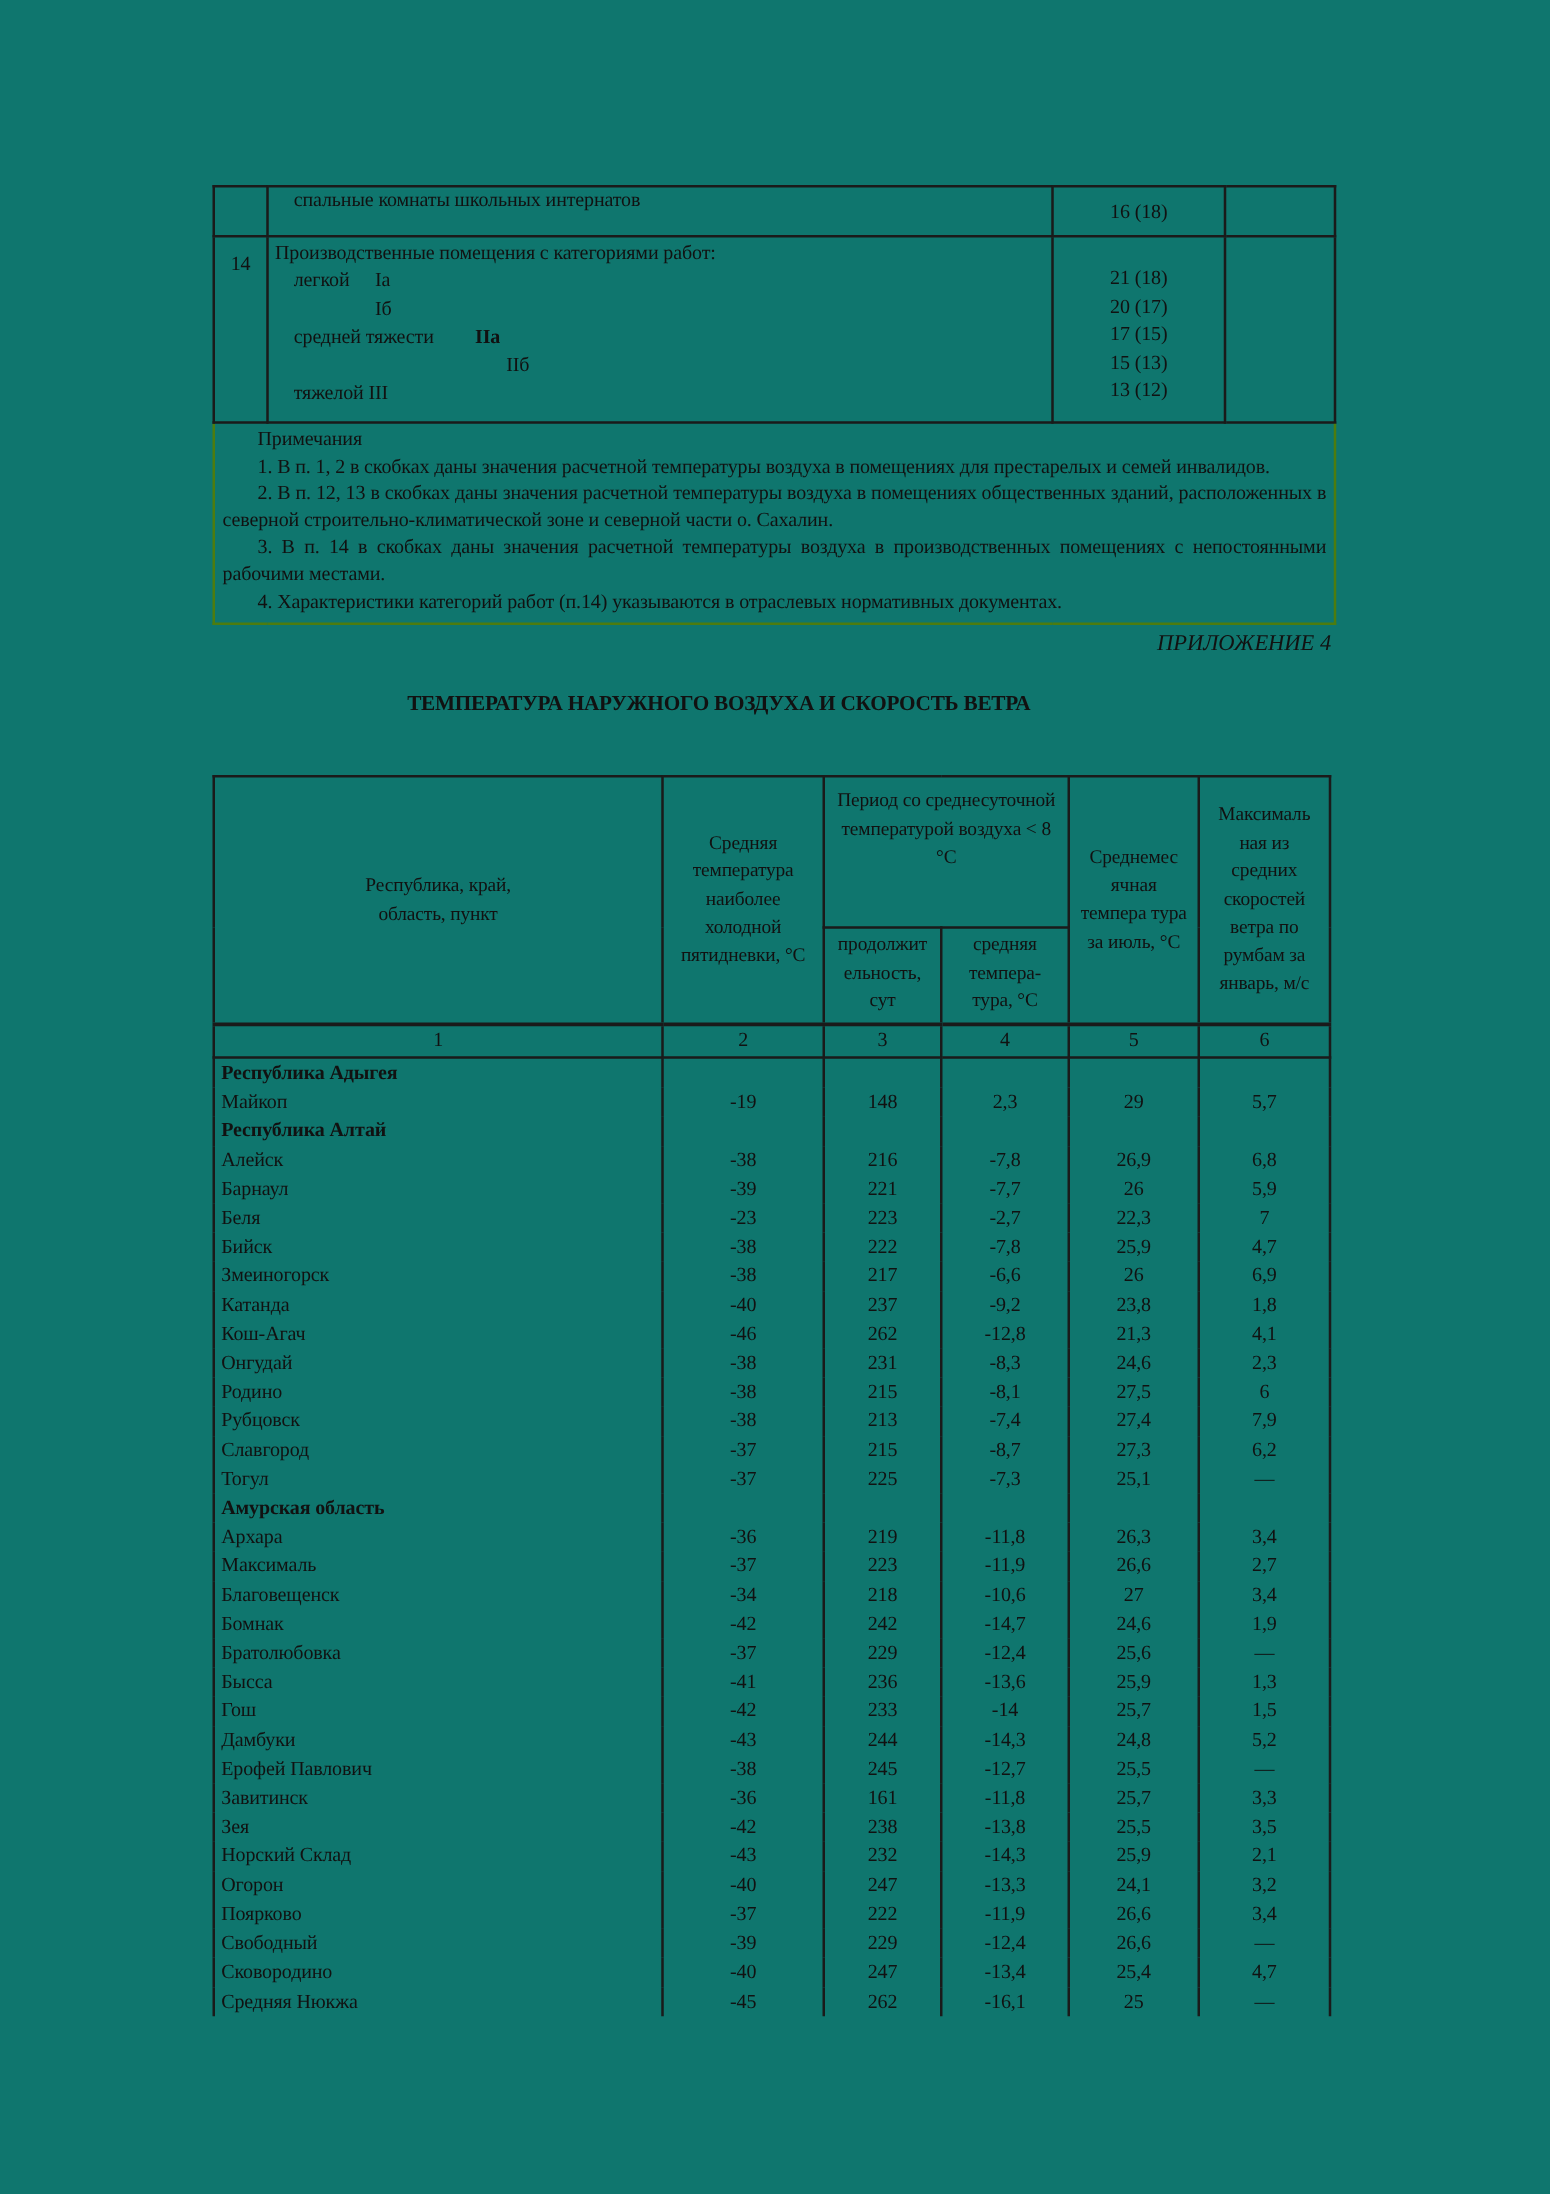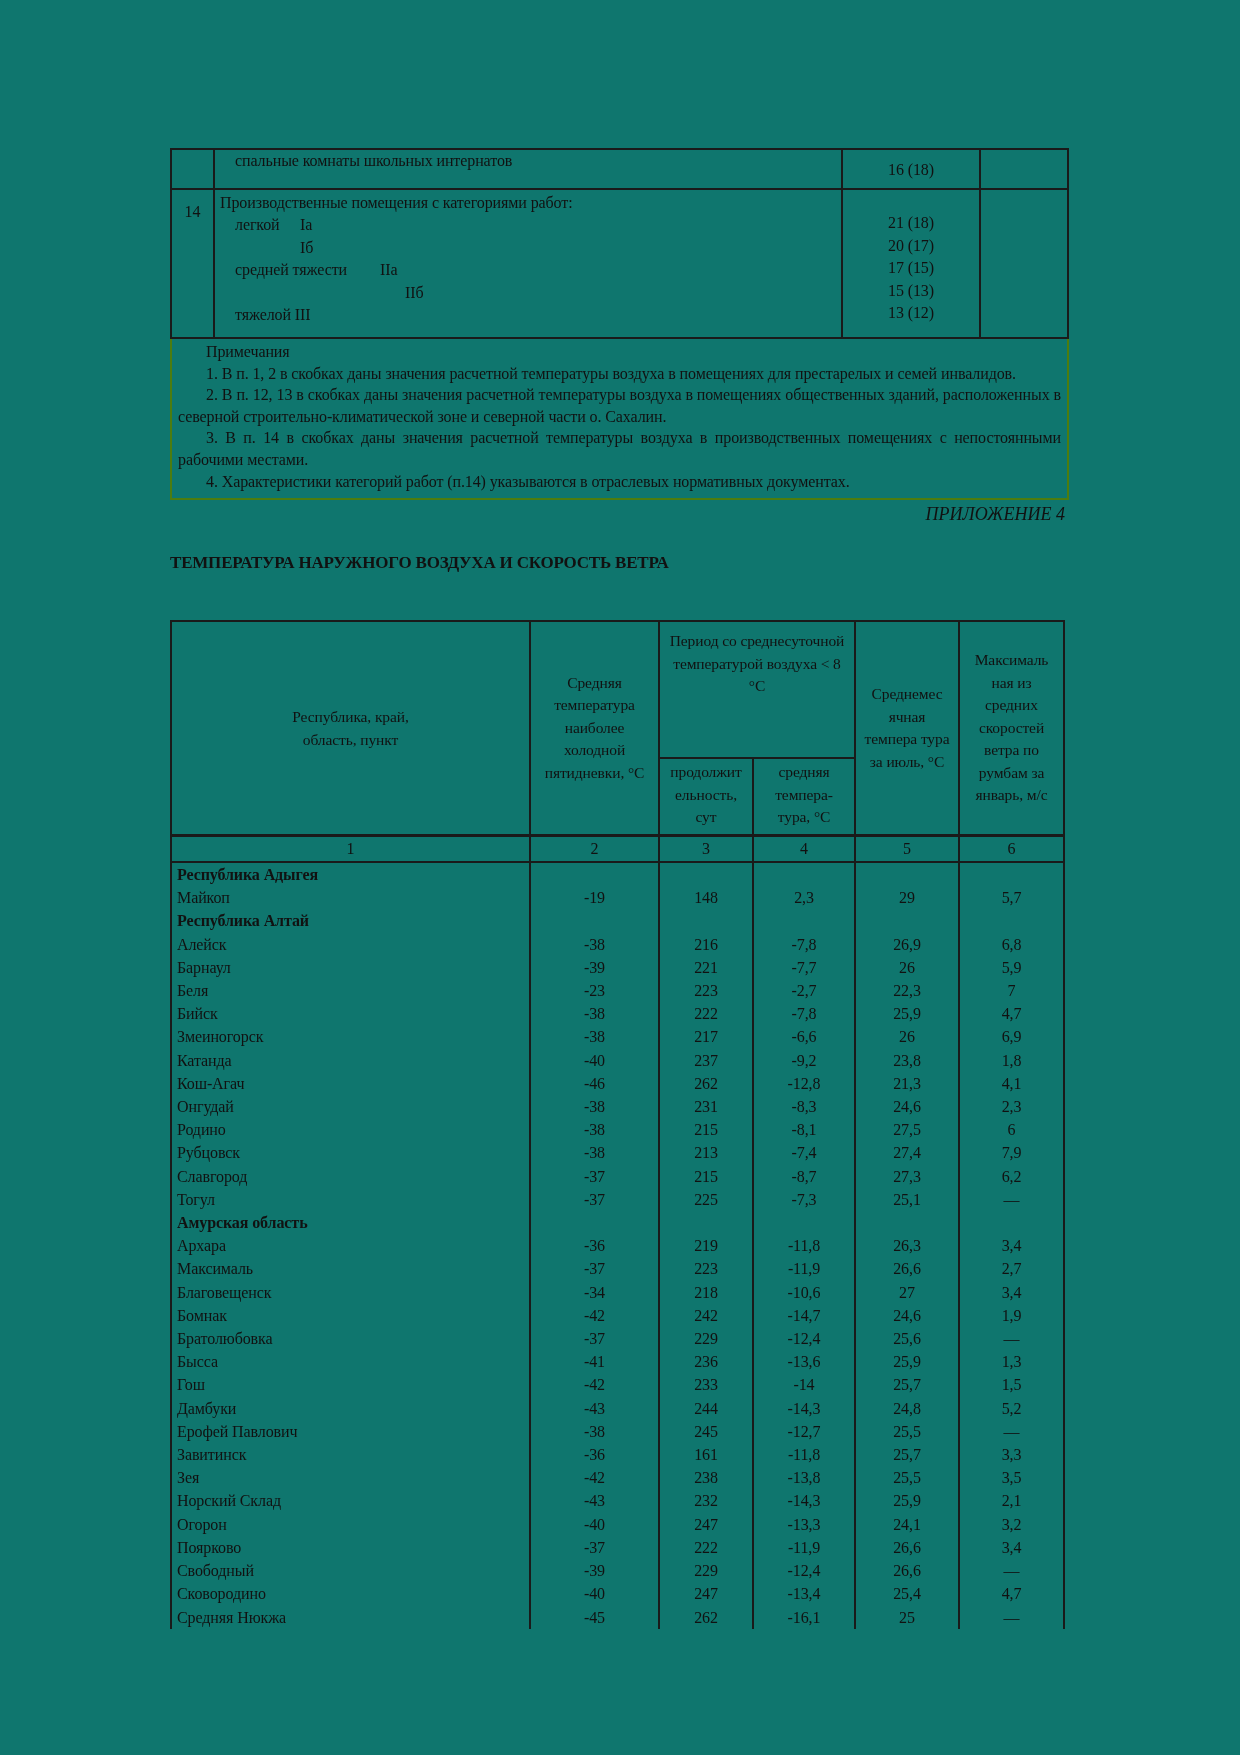--- a/index.html
+++ b/index.html
@@ -17,42 +17,42 @@
   .ttable .num{text-align:center;padding-top:13px;}
   .ttable .rowA td{height:25px;}
   .ttable .rowA .desc{padding:2px 0 0 20px;}
   .ttable .rowA .val{text-align:center;padding-top:2px;vertical-align:middle;}
   .ttable .rowB td{height:134px;}
   .ttable .rowB .desc{padding:2px 0 0 5px;}
   .ttable .line{position:relative;line-height:22.4px;height:22.4px;white-space:nowrap;}
   .ttable .item{margin-left:15px;}
   .cat{position:absolute;}
   .cat-a{left:65px;}
-  .cat-b{left:145px;}
+  .cat-b{left:145px;font-weight:bold;}
   .cat-c{left:170px;}
   .ttable .valcol .line{text-align:center;}
   .notesRow td{border:2px solid #4d7c0f;padding:2px 6px 6px 6px;}
   .notes-title{text-indent:28px;line-height:21.6px;}
   .note{margin:0;text-align:justify;text-indent:28px;line-height:21.6px;}
 
   
   .appendix{position:absolute;left:170px;top:504px;width:895px;text-align:right;
     font-style:italic;font-size:18px;}
-  .doc-title{position:absolute;left:170px;top:552px;width:790px;
+  .doc-title{position:absolute;left:180px;top:552px;width:790px;text-align:center;
     font-weight:bold;font-size:17px;line-height:22.5px;letter-spacing:-0.2px;}
 
   
   .mtable{position:absolute;left:170px;top:620px;width:893px;font-size:15.5px;letter-spacing:-0.1px;}
   .mtable th{border:2px solid #1a1a1a;font-weight:normal;text-align:center;
     vertical-align:middle;line-height:22.5px;padding:16px;}
   .mtable .trh1 th{height:111px;}
   .mtable .trh2 th{height:73px;}
   .h1r{line-height:23px;}
   .h2{padding:0 12px !important;}
-  .hg{padding:16px 8px !important;vertical-align:top !important;padding-top:8px !important;}
+  .hg{padding:0 8px !important;vertical-align:top !important;padding-top:8px !important;}
   .h3{padding:0 7px !important;vertical-align:top !important;padding-top:2px !important;}
   .h4{padding:0 9px !important;vertical-align:top !important;padding-top:2px !important;}
   .h5{padding:0 7px !important;}
   .h6{padding:0 6px !important;}
   .numrow td{border:2px solid #1a1a1a;border-top:3px solid #1a1a1a;
     text-align:center;height:24px;font-size:16px;padding:0;}
   .mtable{border-left:2px solid #1a1a1a;border-right:2px solid #1a1a1a;}
   .mtable tbody td{border-left:2px solid #1a1a1a;border-right:2px solid #1a1a1a;
     border-top:none;border-bottom:none;height:23.2px;line-height:23.2px;
     padding:0;font-size:16px;white-space:nowrap;overflow:hidden;}

